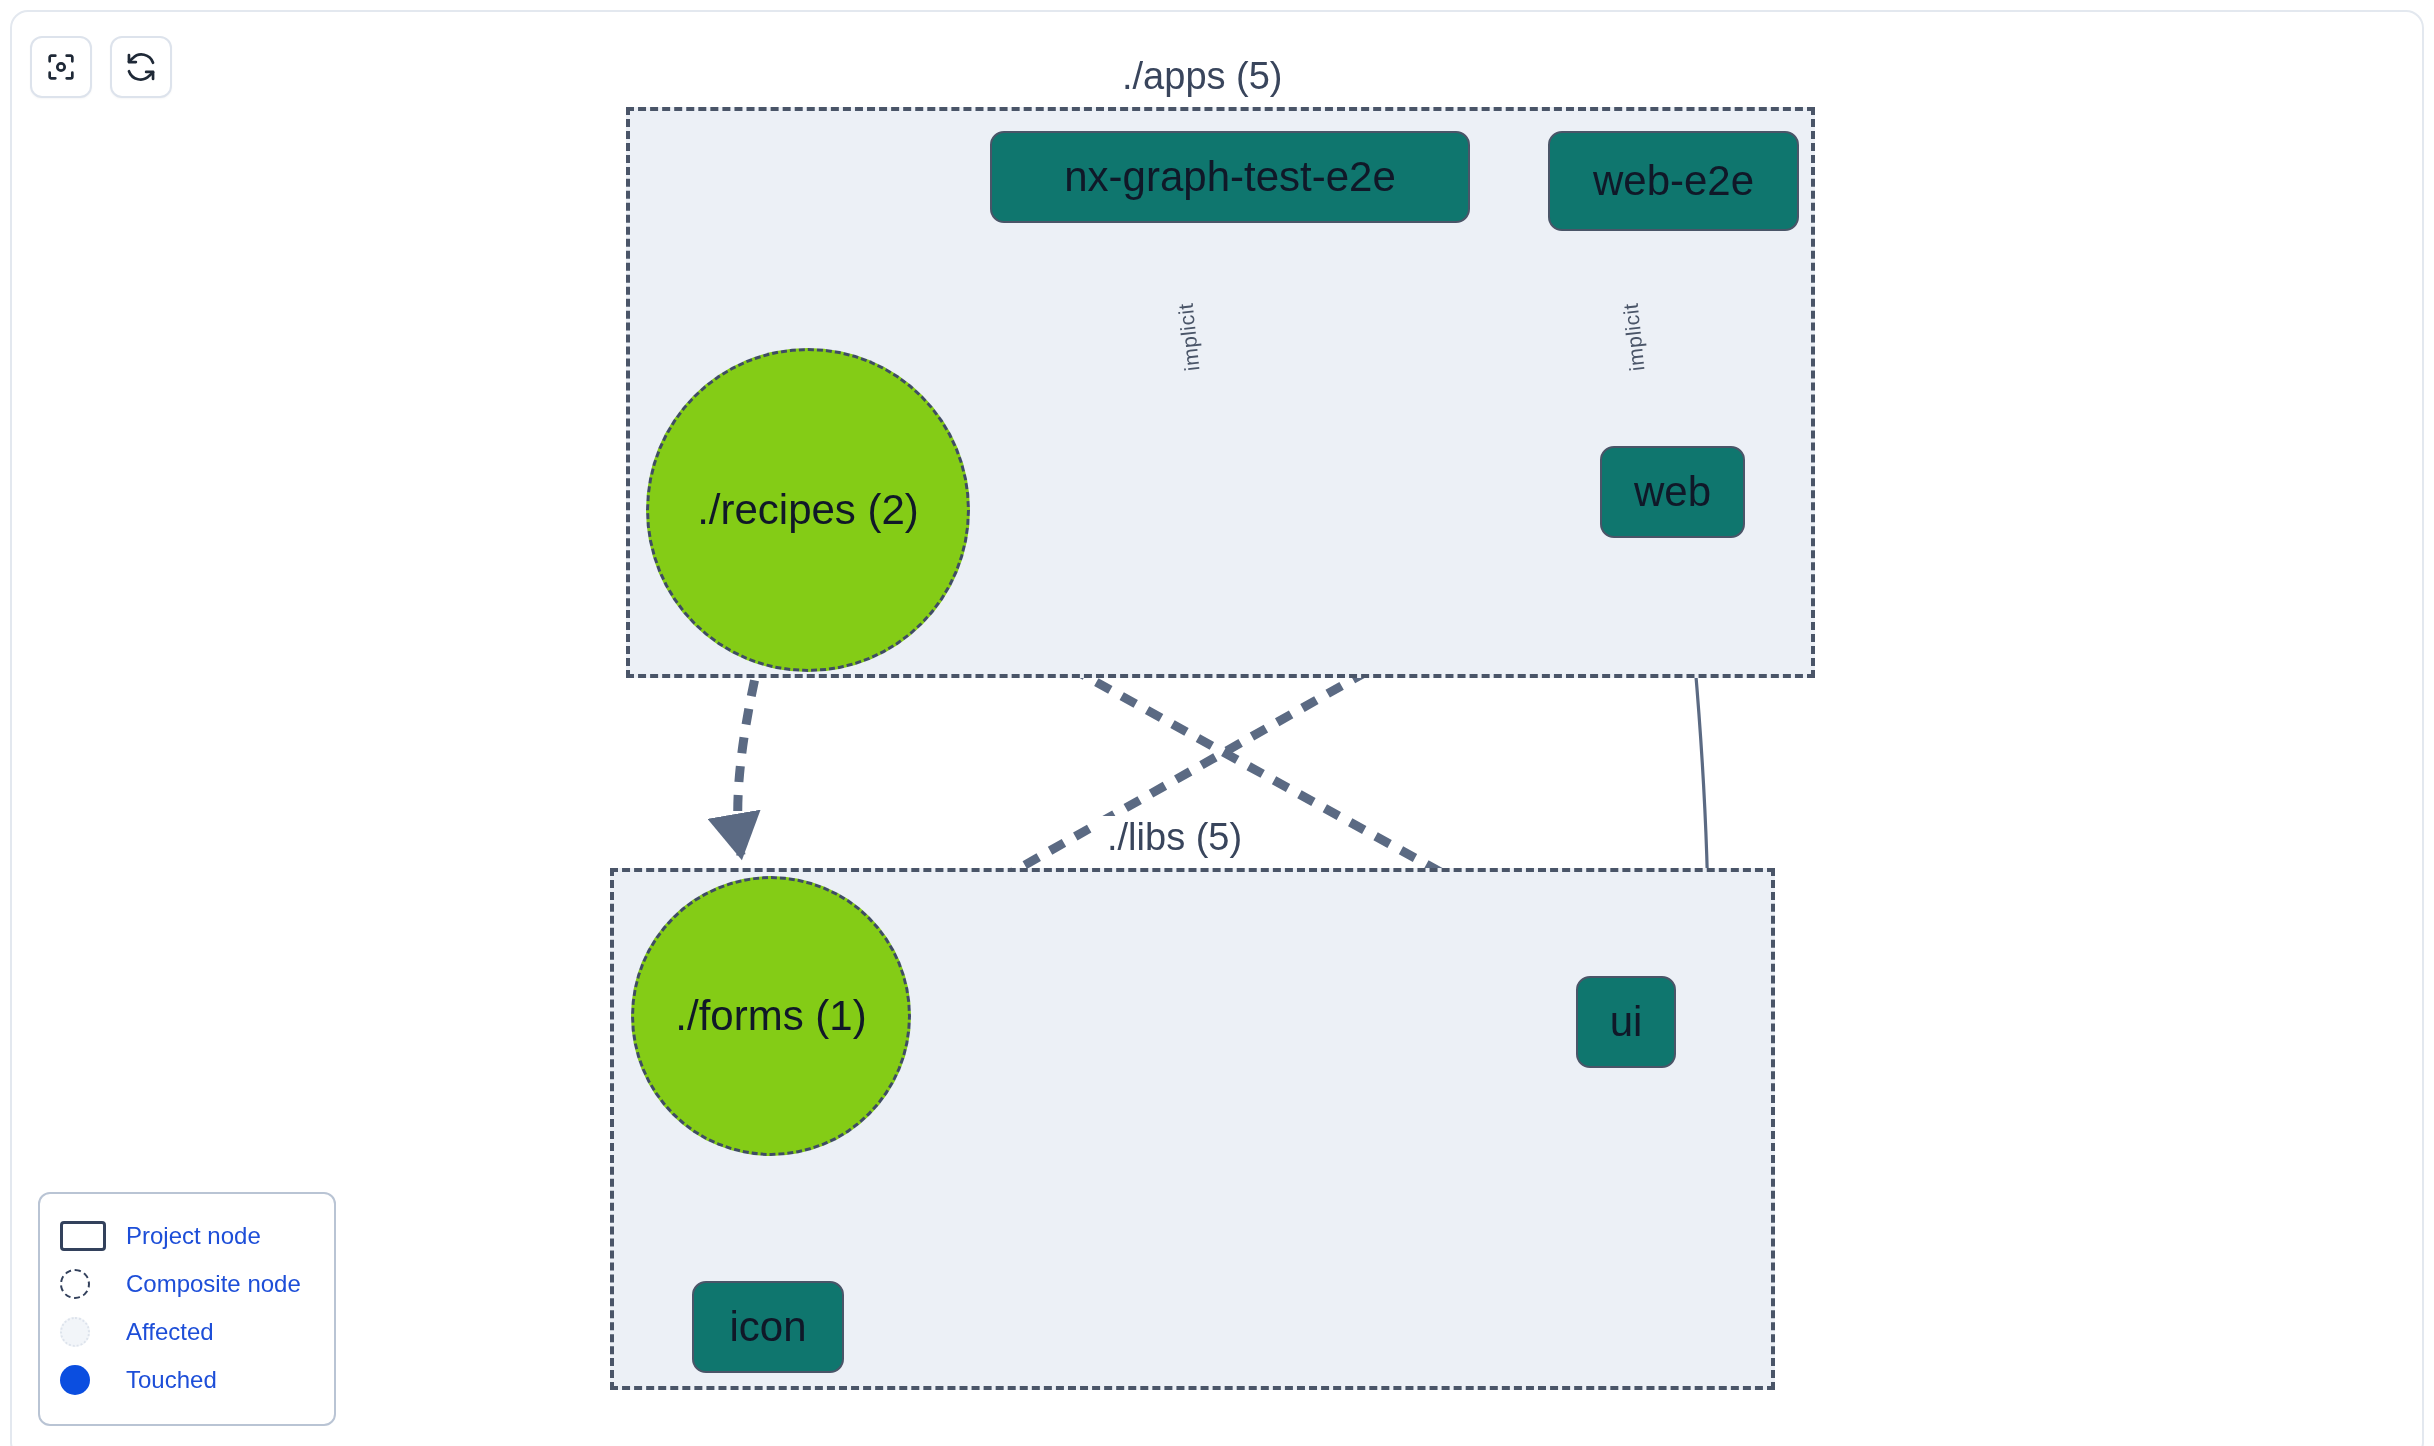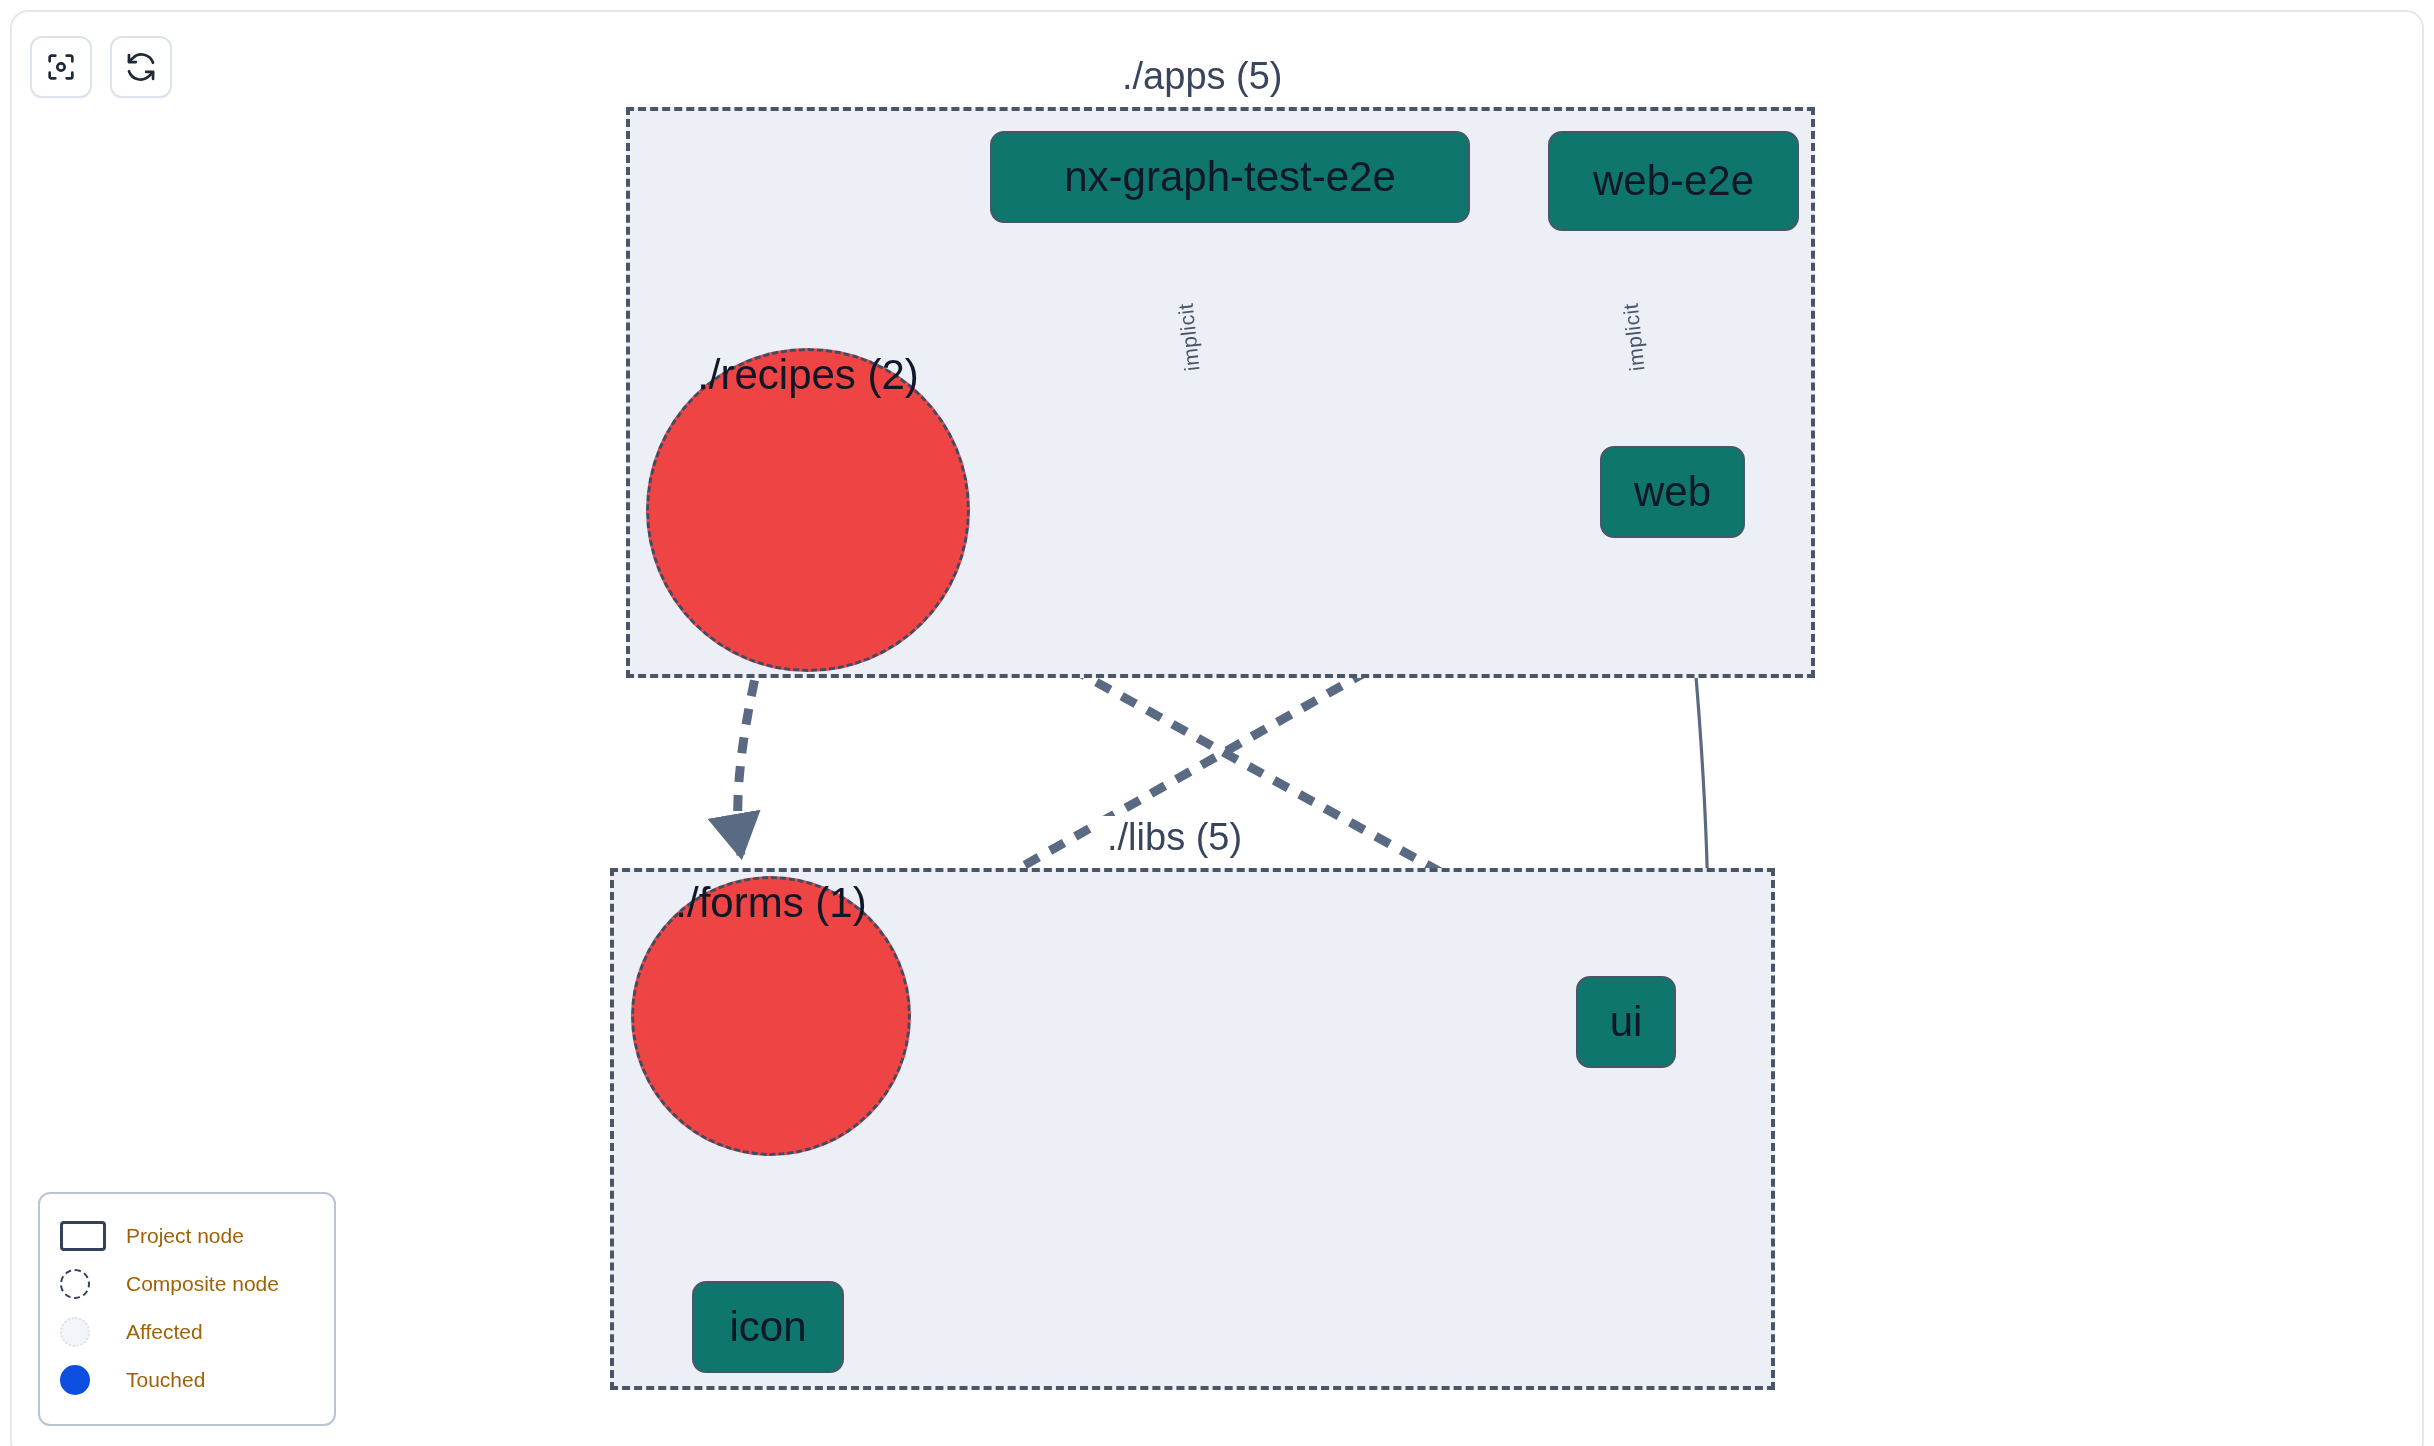--- a/index.html
+++ b/index.html
@@ -96,25 +96,26 @@
     box-sizing: border-box;
     cursor: pointer;
     z-index: 25;
     white-space: nowrap;
   }
 
   
   .composite-node {
     position: absolute;
     border-radius: 50%;
-    background: #ef4444;
+    background: #84cc16;
     border: 3.5px dashed #3f4c63;
     color: #101828;
     font-size: 42px;
     display: flex;
+    align-items: center;
     justify-content: center;
     box-sizing: border-box;
     cursor: pointer;
     z-index: 22;
     white-space: nowrap;
   }
 
   
   .edge-label {
     position: absolute;
@@ -146,22 +147,22 @@
   }
   .legend-swatch {
     width: 52px;
     min-width: 52px;
     display: flex;
     align-items: center;
     justify-content: flex-start;
     margin-right: 14px;
   }
   .legend-text {
-    color: #a16207;
-    font-size: 21px;
+    color: #1d4ed8;
+    font-size: 24px;
     white-space: nowrap;
   }
   .sw-rect {
     width: 46px;
     height: 30px;
     border: 3px solid #33415c;
     border-radius: 4px;
     background: #ffffff;
     box-sizing: border-box;
   }

